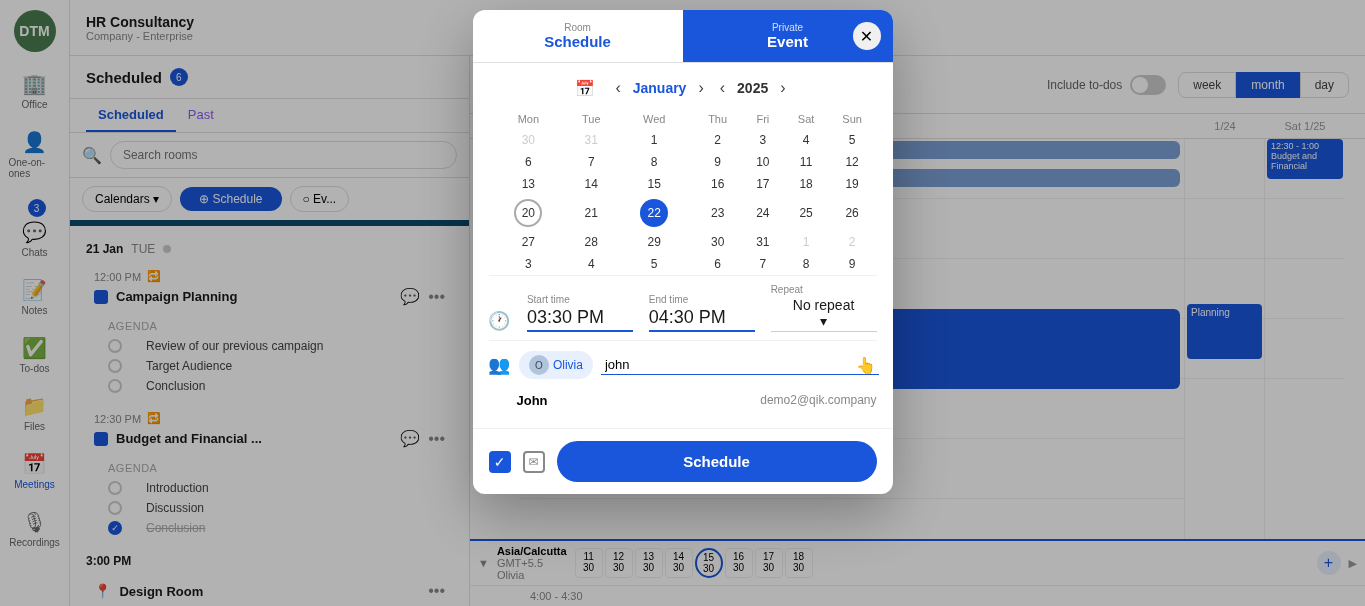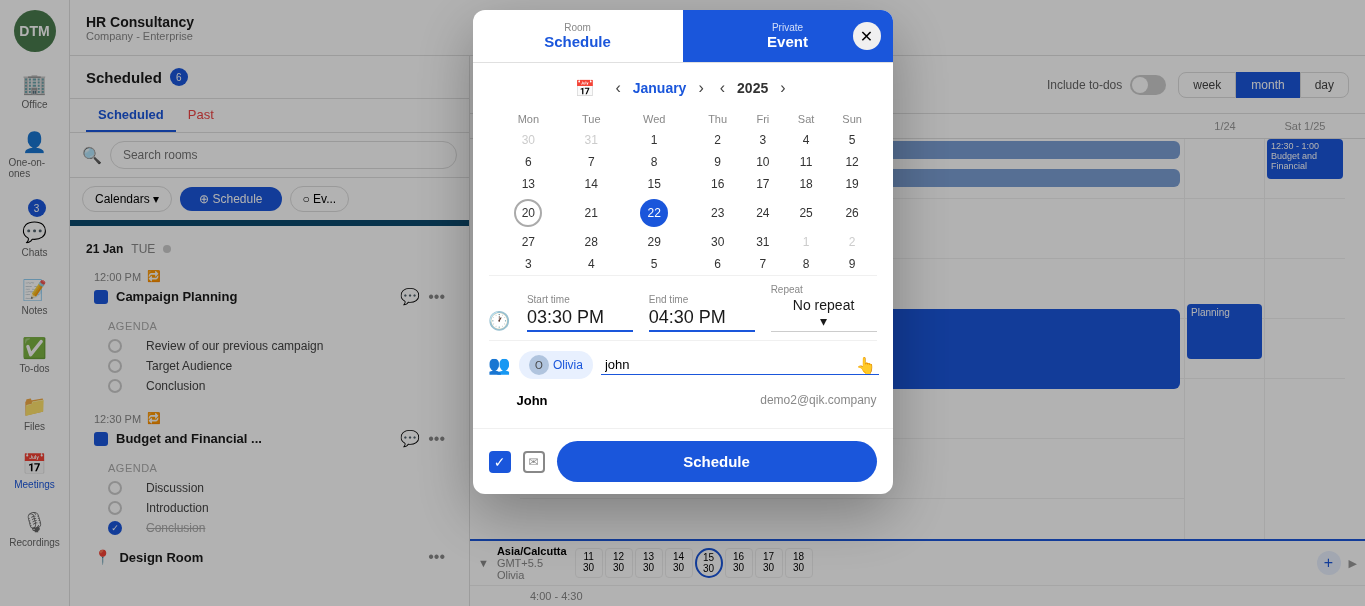--- a/index.html
+++ b/index.html
@@ -93,21 +93,21 @@
     }
     .meetings-tabs {
       display: flex;
       gap: 0;
       padding: 0 16px;
       border-bottom: 1px solid #e0e0e0;
     }
     .meetings-tab {
       padding: 8px 12px;
       font-size: 13px;
-      color: #ef4444;
+      color: #8b5cf6;
       cursor: pointer;
       border-bottom: 2px solid transparent;
     }
     .meetings-tab.active {
       color: #1a56db;
       border-bottom-color: #1a56db;
       font-weight: 600;
     }
     .search-bar {
       padding: 8px 12px;
@@ -623,31 +623,34 @@
           <div class="meeting-title-row">
             <div class="meeting-color-box" style="background:#1a56db"></div>
             <span class="meeting-title">Budget and Financial ...</span>
             <span style="margin-left:auto;color:#888">💬</span>
             <span style="color:#888">•••</span>
           </div>
         </div>
         <div class="agenda-section">AGENDA</div>
         <div class="agenda-item">
           <div class="agenda-radio"></div>
-          <span>Discussion</span>
+          <span>Introduction</span>
         </div>
         <div class="agenda-item">
           <div class="agenda-radio"></div>
-          <span>Introduction</span>
+          <span>Discussion</span>
         </div>
         <div class="agenda-item">
           <div class="agenda-check"></div>
           <span class="agenda-strikethrough">Conclusion</span>
         </div>
 
+        <div class="date-divider" style="margin-top:8px">
+          <span style="font-weight:700;color:#1a1a1a">3:00 PM</span>
+        </div>
         <div class="meeting-item">
           <div class="meeting-title-row">
             <span style="font-size:14px">📍</span>
             <span class="meeting-title">Design Room</span>
             <span style="margin-left:auto;color:#888">•••</span>
           </div>
         </div>
       </div>
     </div>
 

